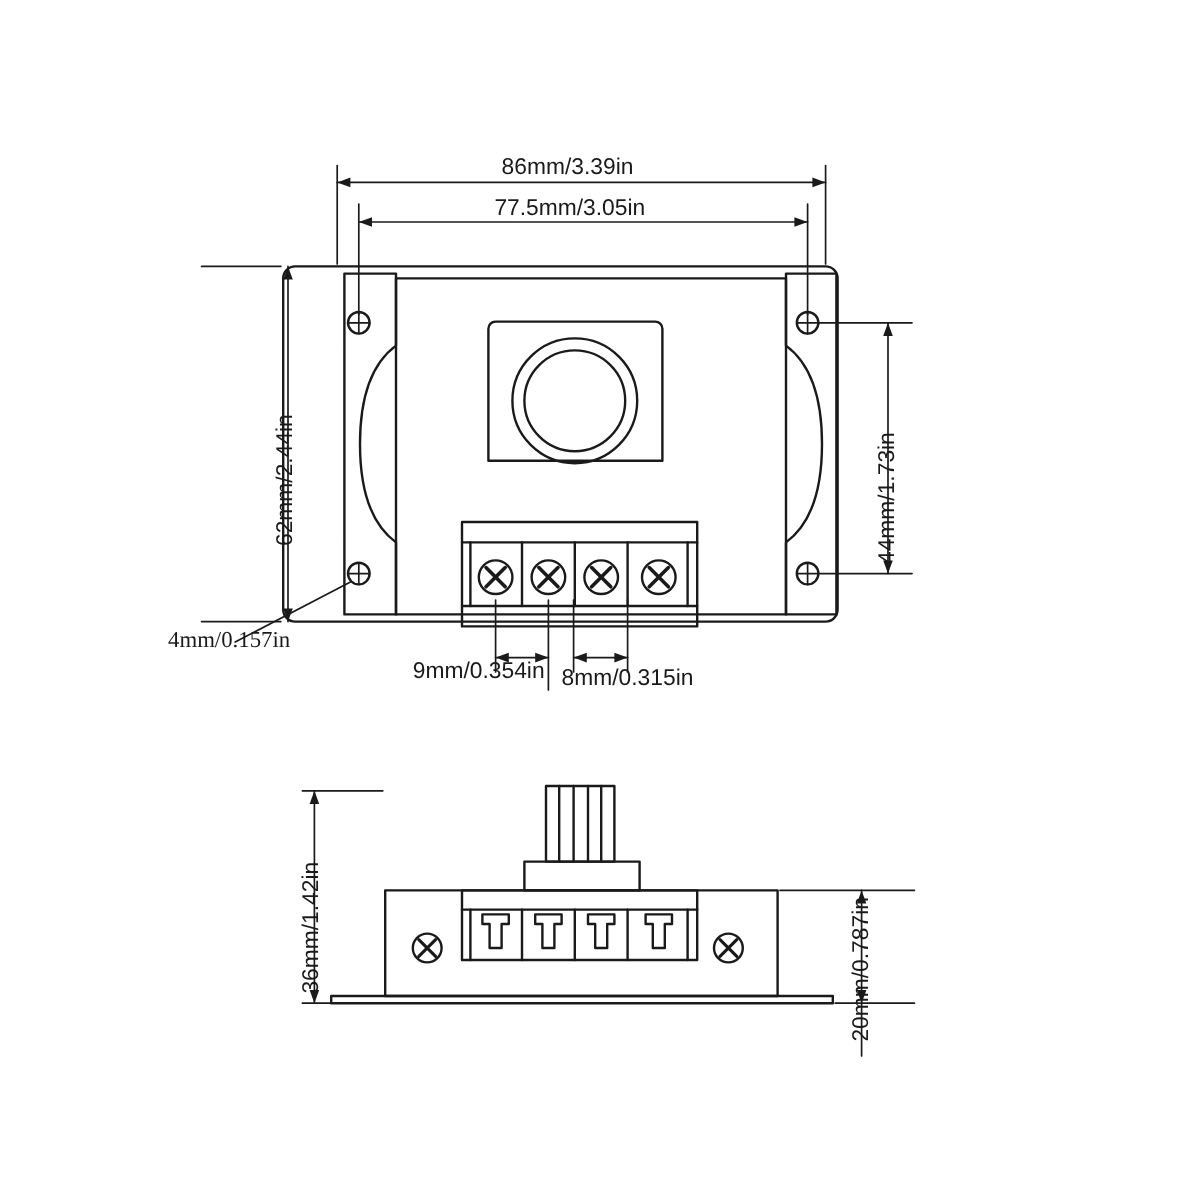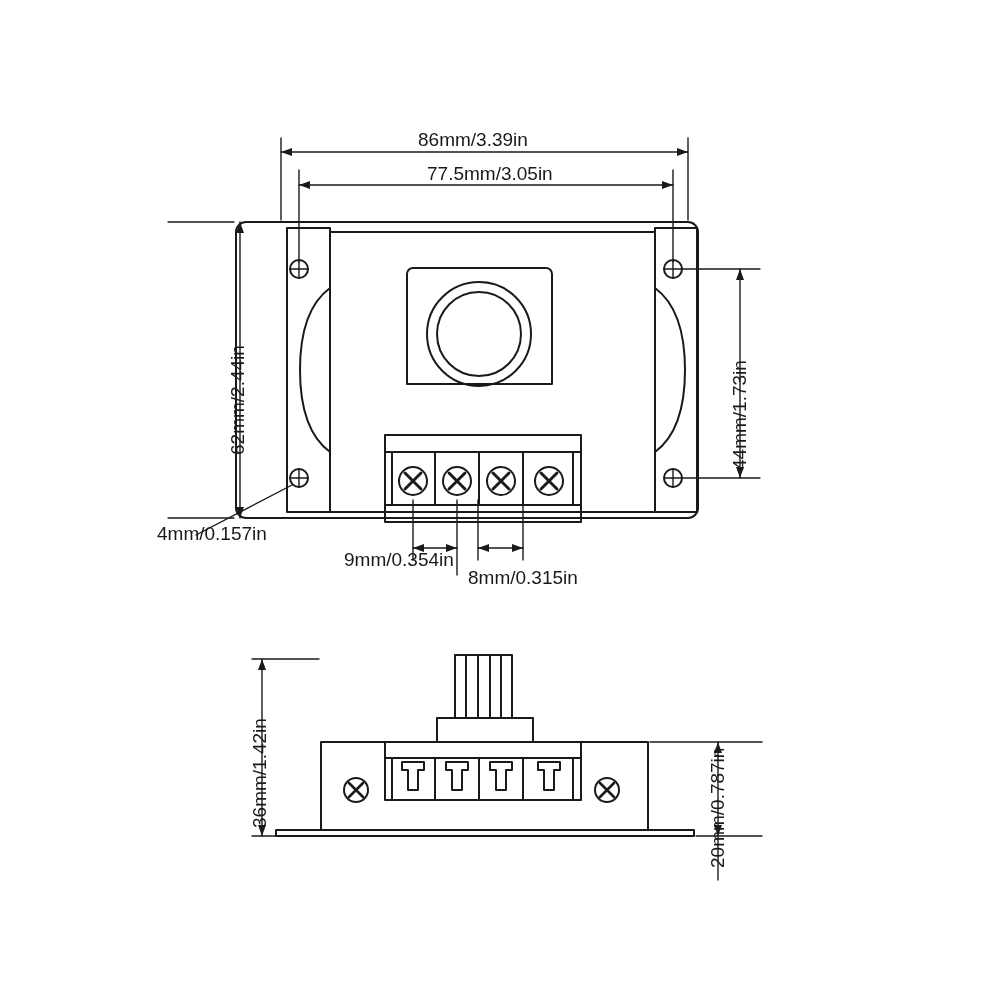--- a/index.html
+++ b/index.html
@@ -184,29 +184,29 @@
         <path d="M696,836 L762,836"></path>
         <path d="M718,742 L718,880"></path>
         <path d="M718,742 L714,753 L722,753 Z" fill="#1a1a1a" stroke="none"></path>
         <path d="M718,836 L714,825 L722,825 Z" fill="#1a1a1a" stroke="none"></path>
       </g>
     </g>
   </svg>
 
   <div class="dim-label" style="left:418px; top:130px;">86mm/3.39in</div>
 
-  <div class="dim-label" style="left:412px; top:164px;margin-left:15px;">77.5mm/3.05in</div>
+  <div class="dim-label" style="left:412px; top:164px;">77.5mm/3.05in</div>
 
   <div class="dim-label rot-left" style="left:228px; top:455px;">62mm/2.44in</div>
 
   <div class="dim-label rot-left" style="left:730px; top:470px;">44mm/1.73in</div>
 
-  <div class="dim-label" style="left:157px; top:524px;">4mm/0.157in</div>
+  <div class="dim-label" style="left:140px; top:524px;font-family:Liberation Serif, serif;">4mm/0.157in</div>
 
   <div class="dim-label" style="left:344px; top:550px;">9mm/0.354in</div>
 
-  <div class="dim-label" style="left:468px; top:568px;">8mm/0.315in</div>
+  <div class="dim-label" style="left:468px; top:556px;">8mm/0.315in</div>
 
   <div class="dim-label rot-left" style="left:250px; top:828px;">36mm/1.42in</div>
 
   <div class="dim-label rot-left" style="left:708px; top:868px;">20mm/0.787in</div>
 
 </div>
 
 </body></html>

